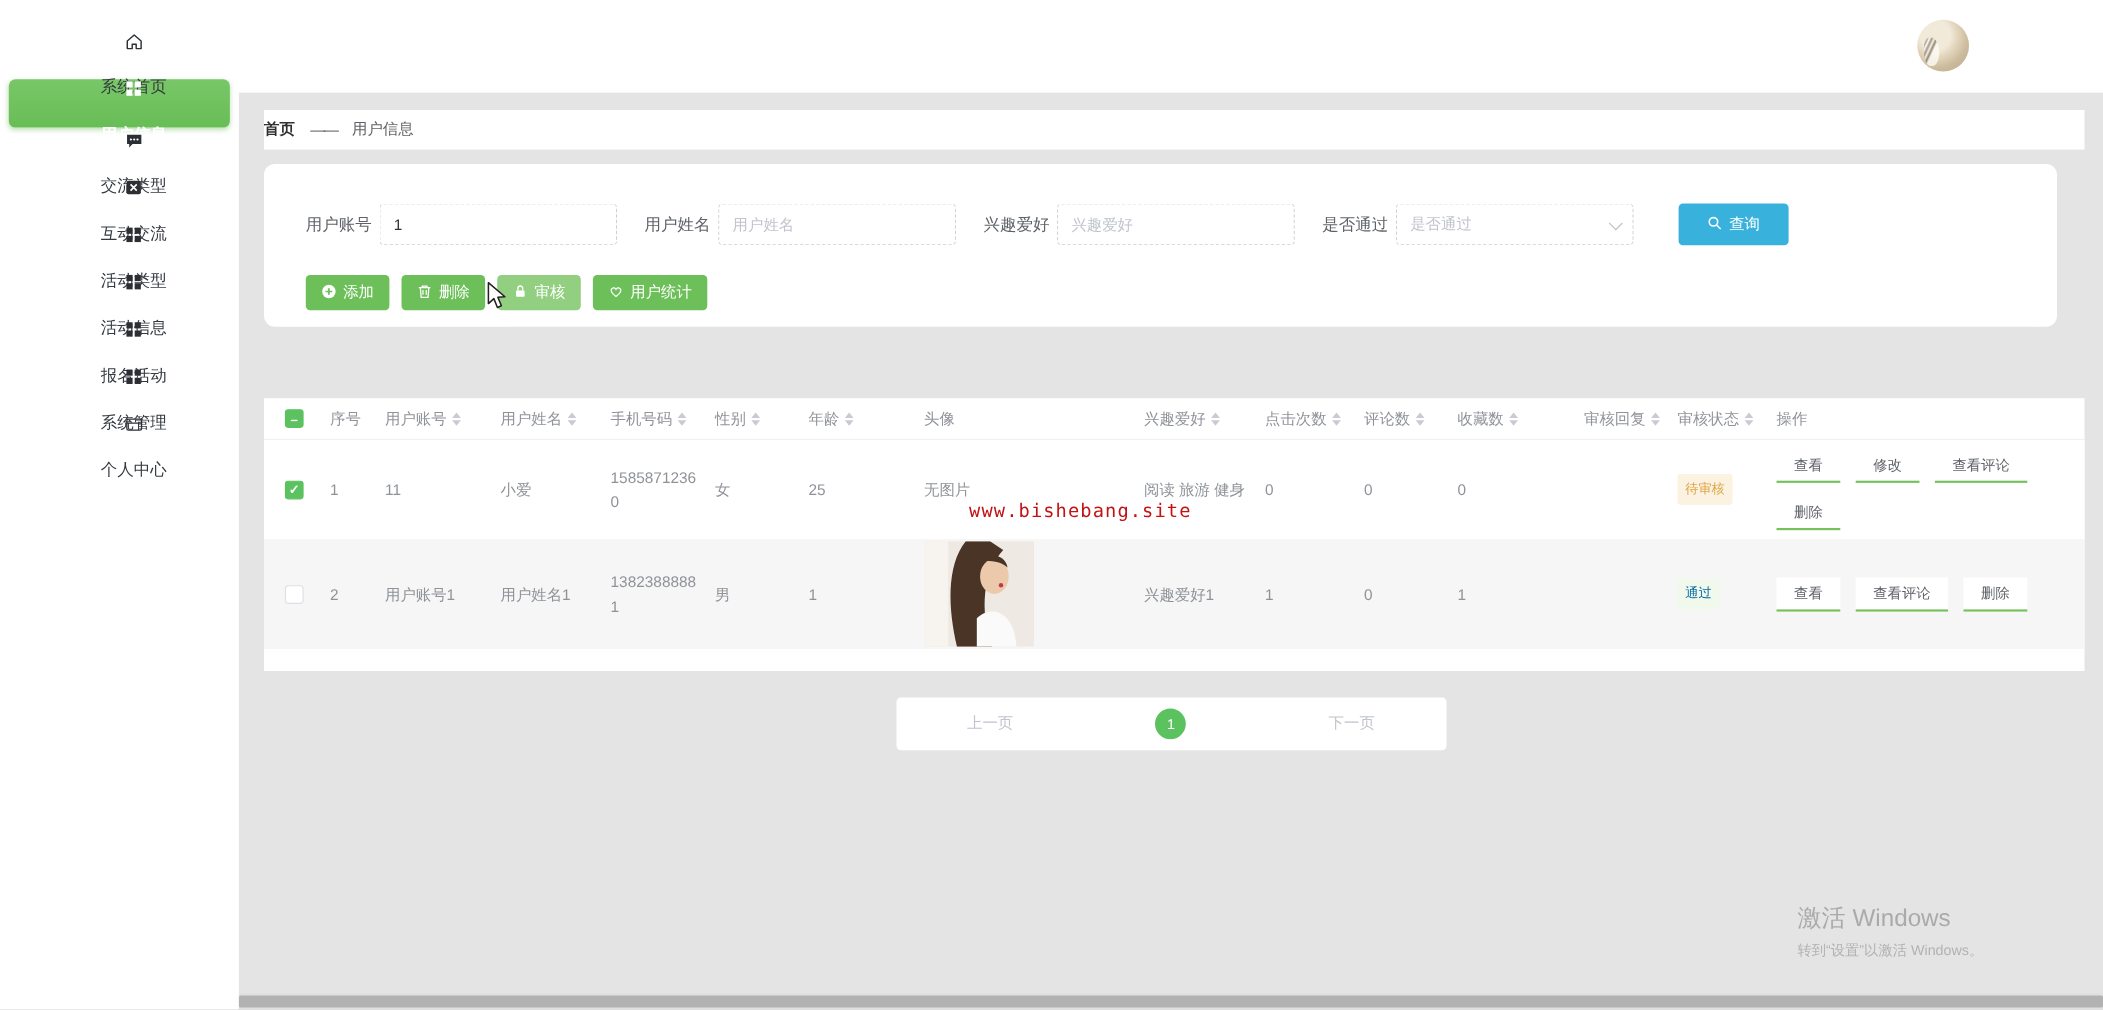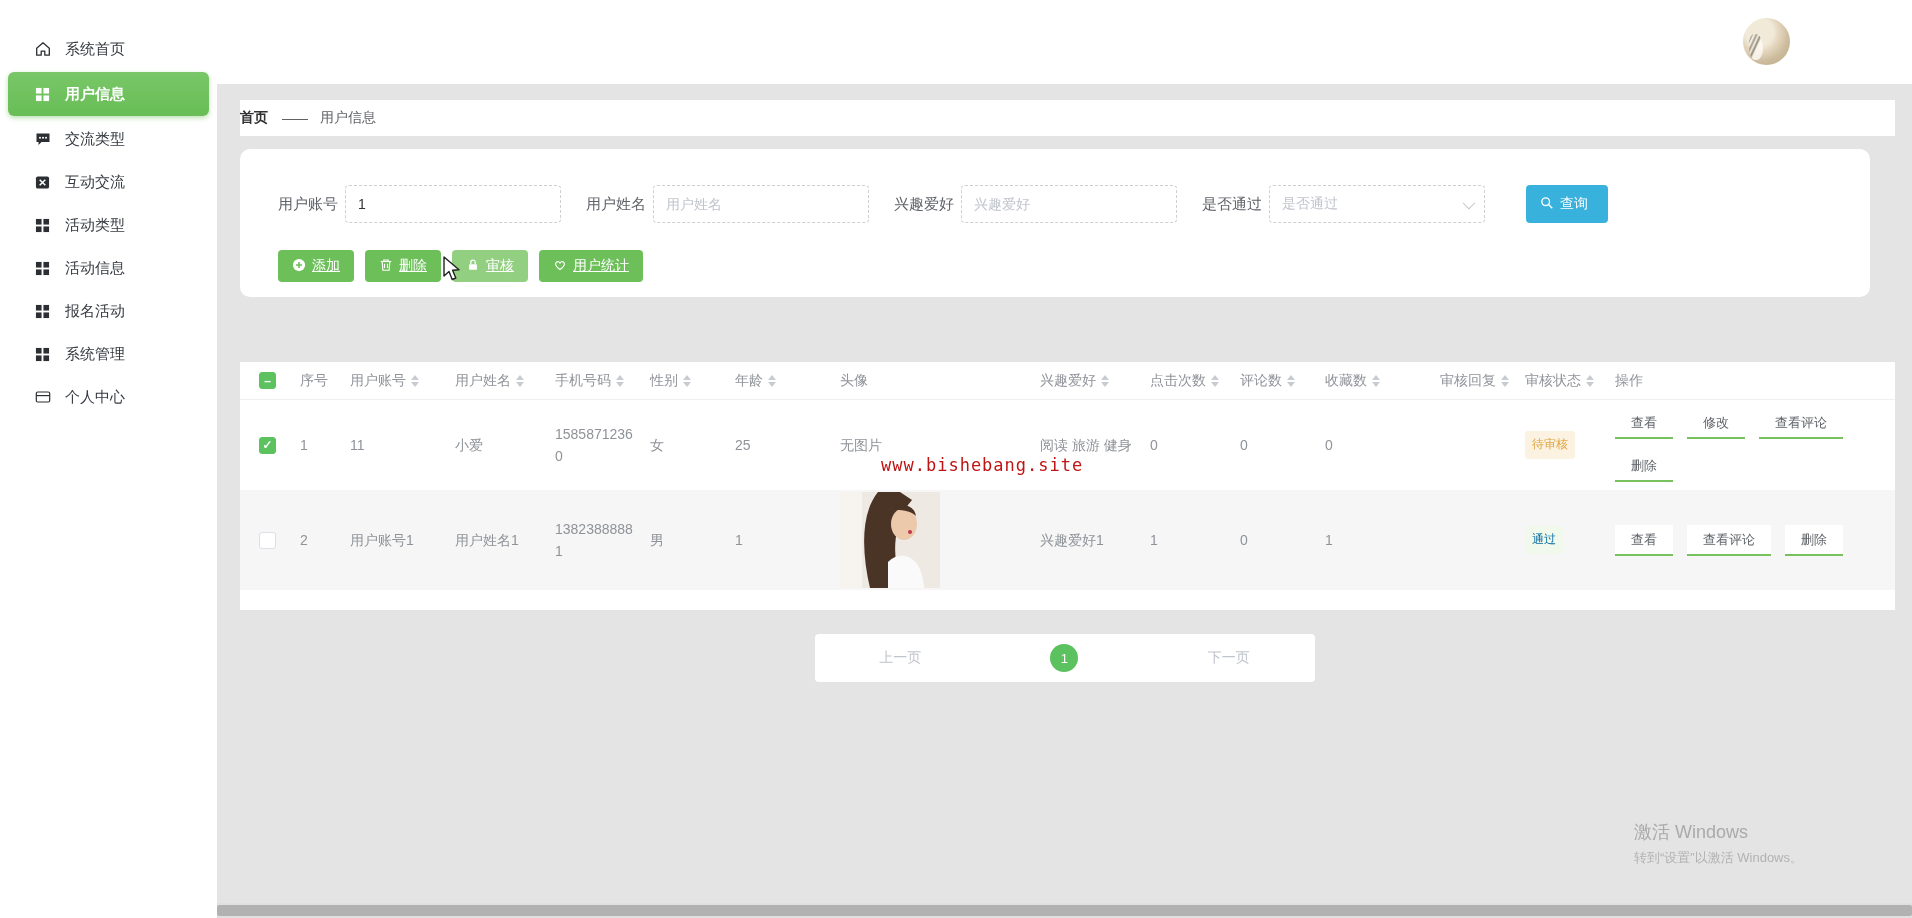--- a/index.html
+++ b/index.html
@@ -1,22 +1,22 @@
 <!DOCTYPE html>
 <html><head>
 <meta charset="utf-8">
 <style>
   * { margin:0; padding:0; box-sizing:border-box; }
   body { font-family:"Liberation Sans",sans-serif; background:#888; }
   .screen { position:relative; width:1912px; height:918px; background:#fff; overflow:hidden; }
 
   
   .sidebar { position:absolute; left:0; top:0; width:217px; height:918px; background:#fff; z-index:5; padding-top:26px; }
-  .side-item { display:flex; align-items:center; gap:14px; height:40px; margin:3px 8px; padding-left:26px;
-               font-size:15px; color:#353a40; cursor:pointer; border-radius:6px; }
+  .side-item { display:flex; align-items:center; gap:24px; height:40px; margin:3px 8px; padding-left:26px;
+               font-size:15px; color:#353a40; cursor:pointer; border-radius:6px;flex-direction:column; }
   .side-item .ic { width:17px; height:17px; display:flex; align-items:center; justify-content:center; color:#2b2f33; flex:0 0 17px; }
   .side-item.active { background:linear-gradient(180deg,#79c768,#68bd56); color:#fff; height:44px; font-weight:bold; box-shadow:0 2px 5px rgba(104,189,86,.45); }
   .side-item.active .ic { color:#fff; }
 
   
   .topbar { position:absolute; left:217px; top:0; right:0; height:84px; background:#fff; z-index:4; }
   .page-title { position:absolute; left:38px; top:22px; font-size:31px; font-weight:800; color:#141414; letter-spacing:1px; }
   .avatar { position:absolute; right:122px; top:18px; width:47px; height:47px; border-radius:50%; cursor:pointer;
             background:radial-gradient(circle at 35% 30%, #f2ead9 0 30%, #e3d5bd 45%, #cdbd9e 65%, #b5a584 100%); overflow:hidden;}
   .avatar:before{content:""; position:absolute; left:6px; top:16px; width:14px; height:26px; background:linear-gradient(115deg,#fff 2px,#8e8374 3px,#fff 5px,#90866f 7px,#f7f3ea 9px,#7e7262 11px,#fdfbf6 13px); opacity:.8; border-radius:40% 60% 50% 50%;}
@@ -34,25 +34,25 @@
   .search-row { display:flex; align-items:center; }
   .fgroup { display:flex; align-items:center; margin-right:25px; }
   .fgroup label { font-size:15px; color:#5f6368; margin-right:7px; white-space:nowrap; }
   .fld { width:216px; height:38px; border:1px dashed #cfcfcf; border-radius:4px; background:#fff; padding:0 12px; font-size:14px; color:#333;
          font-family:"Liberation Sans",sans-serif; outline:none; }
   .fld::placeholder { color:#c0c4cc; }
   .select { width:216px; height:38px; border:1px dashed #cfcfcf; border-radius:4px; display:flex; align-items:center; justify-content:space-between; padding:0 12px; cursor:pointer; }
   .select .ph { font-size:14px; color:#c0c4cc; }
   .chev { width:9px; height:9px; border-right:1.6px solid #c0c4cc; border-bottom:1.6px solid #c0c4cc; transform:rotate(45deg) translateY(-2px); }
   .btn-query { margin-left:16px; height:38px; min-width:82px; background:#38b1dd; color:#fff; border:none; border-radius:4px; font-size:14px;
-               display:flex; align-items:center; gap:6px; padding:0 14px; cursor:pointer; font-family:"Liberation Sans",sans-serif; }
+               display:flex; align-items:center; gap:6px; padding:0 26px; cursor:pointer; font-family:"Liberation Sans",sans-serif; }
 
   .toolbar { display:flex; gap:11px; margin-top:27px; }
   .btn-green { height:32px; background:#6cbf59; color:#fff; border:none; border-radius:4px; font-size:14px; display:flex; align-items:center; gap:6px;
-               padding:0 14px; cursor:pointer; font-family:"Liberation Sans",sans-serif;text-decoration:underline; }
+               padding:0 14px; cursor:pointer; font-family:"Liberation Sans",sans-serif; }
   .btn-green.hover { background:#93cf81; }
 
   
   .panel-table { margin:65px 17px 0 23px; background:#fff; padding-bottom:20px; position:relative; }
   .trow { display:grid; grid-template-columns:60px 50px 105px 100px 95px 85px 105px 200px 110px 90px 85px 115px 85px 90px 1fr; align-items:center; }
   .thead { height:38px; border-bottom:1px solid #f0f0f0; }
   .th { font-size:14px; color:#909399; display:flex; align-items:center; gap:5px; padding-right:6px; cursor:default; }
   .th.sortable { cursor:pointer; }
   .sort { display:inline-flex; flex-direction:column; gap:2px; }
   .sort i { width:0; height:0; border-left:4px solid transparent; border-right:4px solid transparent; display:block; }
@@ -73,21 +73,21 @@
   .photo { width:100px; height:96px; display:block; }
 
   
   .pager { margin:24px auto 0; width:500px; height:48px; background:#fff; border-radius:4px; display:flex; align-items:center; justify-content:space-around; }
   .pg-link { font-size:14px; color:#c0c4cc; cursor:pointer; }
   .pg-num { width:28px; height:28px; border-radius:50%; background:#5cc25f; color:#fff; font-size:13px; display:flex; align-items:center; justify-content:center; cursor:pointer; }
 
   
   .site-mark { position:absolute; left:881px; top:455px; font-family:"DejaVu Sans Mono",monospace; font-size:17px; color:#c01414; z-index:6; letter-spacing:1px; }
   .win-mark { position:absolute; left:1634px; top:820px; color:#abaaaa; z-index:6; }
-  .win-mark .l1 { font-size:18px; }
+  .win-mark .l1 { font-size:22px; }
   .win-mark .l2 { font-size:13px; margin-top:5px; color:#b3b2b2; }
   .hscroll { position:absolute; left:0; right:0; bottom:0; height:15px; background:#e0e0e0; }
   .hthumb { position:absolute; left:0; top:2px; height:11px; width:100%; background:#b2b2b2; border-radius:2px; }
   .cursor-icon { position:absolute; left:440px; top:256px; z-index:9; pointer-events:none; }
 </style>
 </head>
 <body>
 
 <div class="screen">
 

